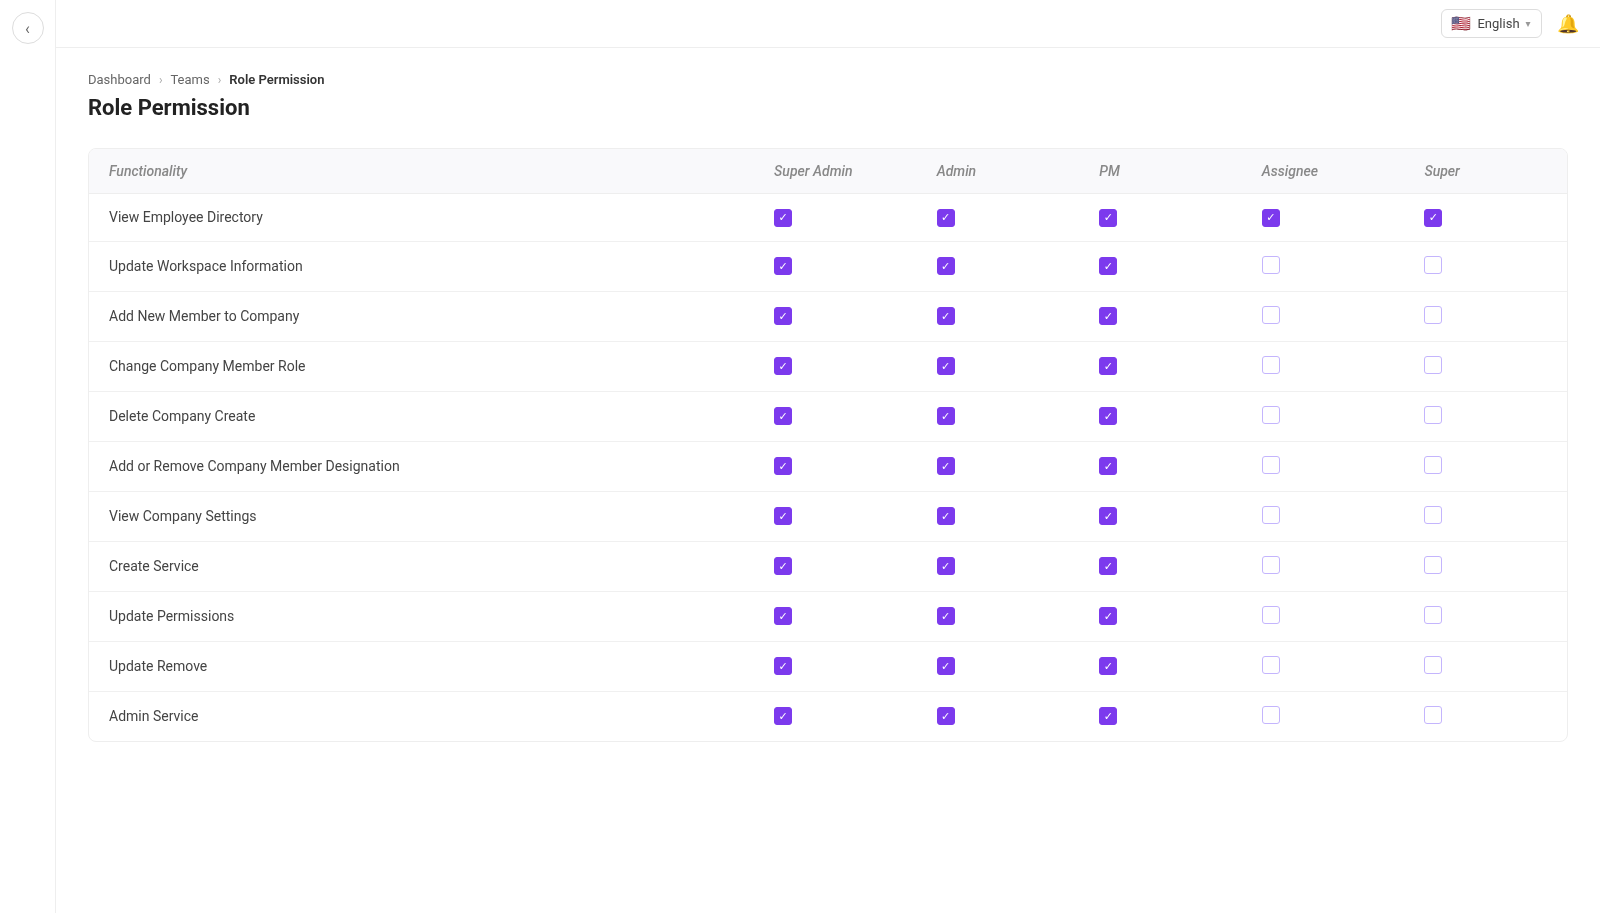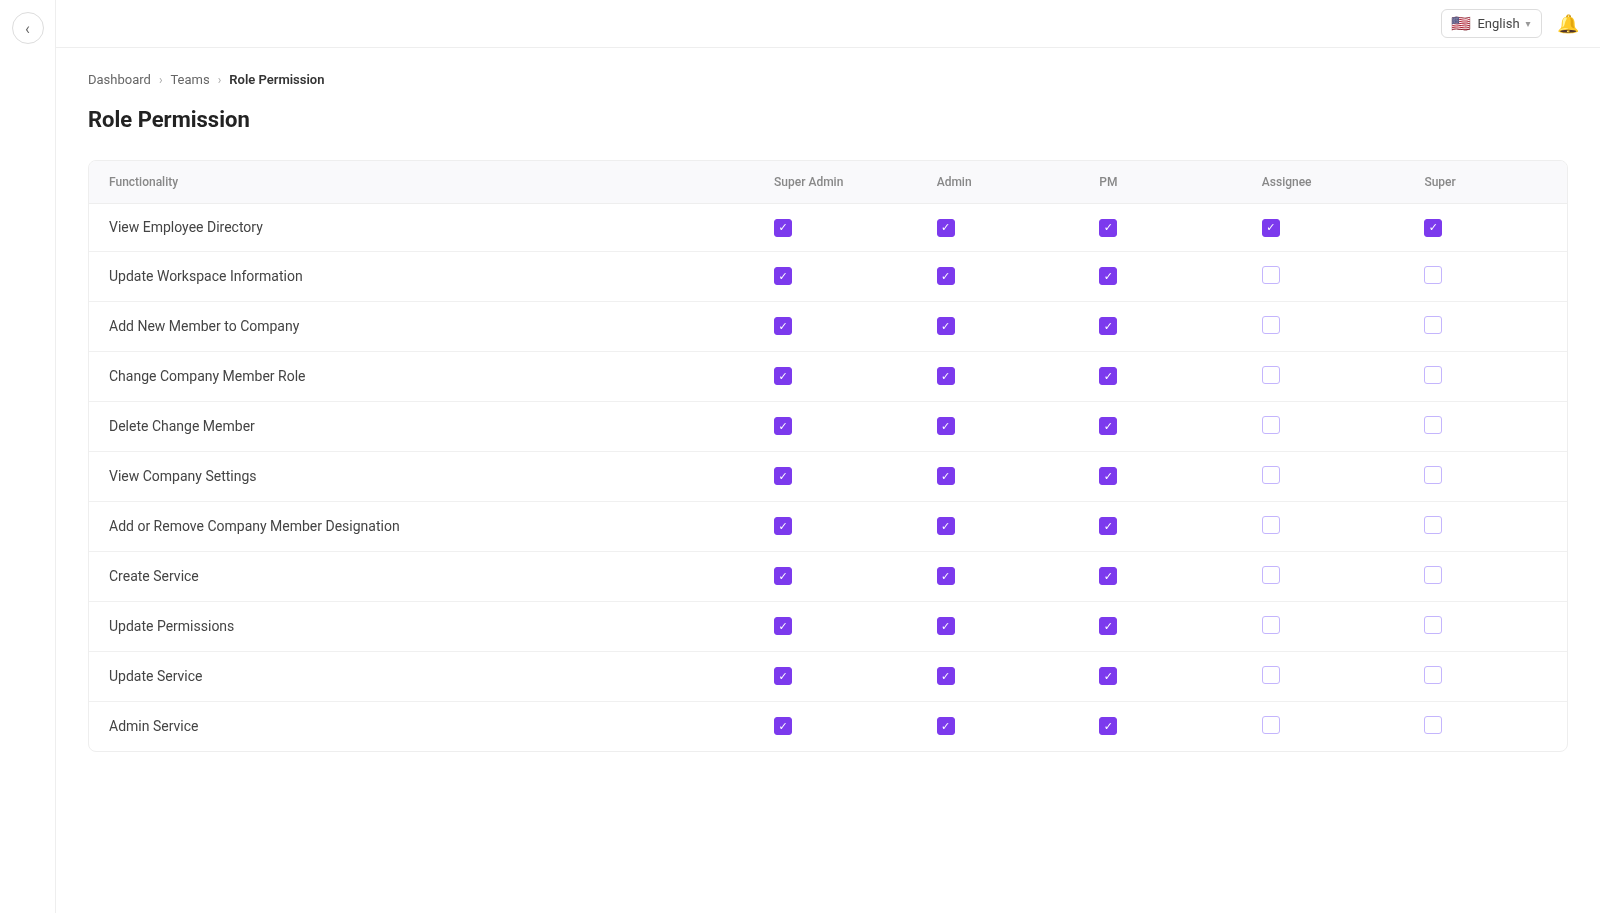--- a/index.html
+++ b/index.html
@@ -89,21 +89,21 @@
       margin-left: 56px;
       margin-top: 48px;
       padding: 24px 32px;
       min-height: calc(100vh - 48px);
       background: #fff;
     }
     .breadcrumb {
       display: flex;
       align-items: center;
       gap: 8px;
-      margin-bottom: 20px;
+      margin-bottom: 8px;
       font-size: 13px;
       color: #666;
     }
     .breadcrumb-item {
       color: #666;
     }
     .breadcrumb-item.active {
       color: #333;
       font-weight: 600;
     }
@@ -127,23 +127,24 @@
       width: 100%;
       border-collapse: collapse;
     }
     thead tr {
       background: #f9f9fb;
     }
     th {
       padding: 14px 20px;
       text-align: left;
       font-weight: 500;
-      font-size: 12px;
+      font-size: 14px;
       color: #888;
       border-bottom: 1px solid #eee;
+      font-style: italic;
     }
     th.center, td.center {
       text-align: left;
     }
     td {
       padding: 14px 20px;
       border-bottom: 1px solid #f0f0f0;
       font-size: 14px;
       color: #444;
     }
@@ -250,61 +251,61 @@
           </tr>
           <tr>
             <td>Change Company Member Role</td>
             <td class="center"><span class="checkbox-checked">✓</span></td>
             <td class="center"><span class="checkbox-checked">✓</span></td>
             <td class="center"><span class="checkbox-checked">✓</span></td>
             <td class="center"><span class="checkbox-unchecked"></span></td>
             <td class="center"><span class="checkbox-unchecked"></span></td>
           </tr>
           <tr>
-            <td>Delete Change Member</td>
+            <td>Delete Company Create</td>
+            <td class="center"><span class="checkbox-checked">✓</span></td>
+            <td class="center"><span class="checkbox-checked">✓</span></td>
+            <td class="center"><span class="checkbox-checked">✓</span></td>
+            <td class="center"><span class="checkbox-unchecked"></span></td>
+            <td class="center"><span class="checkbox-unchecked"></span></td>
+          </tr>
+          <tr>
+            <td>Add or Remove Company Member Designation</td>
             <td class="center"><span class="checkbox-checked">✓</span></td>
             <td class="center"><span class="checkbox-checked">✓</span></td>
             <td class="center"><span class="checkbox-checked">✓</span></td>
             <td class="center"><span class="checkbox-unchecked"></span></td>
             <td class="center"><span class="checkbox-unchecked"></span></td>
           </tr>
           <tr>
             <td>View Company Settings</td>
             <td class="center"><span class="checkbox-checked">✓</span></td>
             <td class="center"><span class="checkbox-checked">✓</span></td>
             <td class="center"><span class="checkbox-checked">✓</span></td>
             <td class="center"><span class="checkbox-unchecked"></span></td>
             <td class="center"><span class="checkbox-unchecked"></span></td>
           </tr>
           <tr>
-            <td>Add or Remove Company Member Designation</td>
-            <td class="center"><span class="checkbox-checked">✓</span></td>
-            <td class="center"><span class="checkbox-checked">✓</span></td>
-            <td class="center"><span class="checkbox-checked">✓</span></td>
-            <td class="center"><span class="checkbox-unchecked"></span></td>
-            <td class="center"><span class="checkbox-unchecked"></span></td>
-          </tr>
-          <tr>
             <td>Create Service</td>
             <td class="center"><span class="checkbox-checked">✓</span></td>
             <td class="center"><span class="checkbox-checked">✓</span></td>
             <td class="center"><span class="checkbox-checked">✓</span></td>
             <td class="center"><span class="checkbox-unchecked"></span></td>
             <td class="center"><span class="checkbox-unchecked"></span></td>
           </tr>
           <tr>
             <td>Update Permissions</td>
             <td class="center"><span class="checkbox-checked">✓</span></td>
             <td class="center"><span class="checkbox-checked">✓</span></td>
             <td class="center"><span class="checkbox-checked">✓</span></td>
             <td class="center"><span class="checkbox-unchecked"></span></td>
             <td class="center"><span class="checkbox-unchecked"></span></td>
           </tr>
           <tr>
-            <td>Update Service</td>
+            <td>Update Remove</td>
             <td class="center"><span class="checkbox-checked">✓</span></td>
             <td class="center"><span class="checkbox-checked">✓</span></td>
             <td class="center"><span class="checkbox-checked">✓</span></td>
             <td class="center"><span class="checkbox-unchecked"></span></td>
             <td class="center"><span class="checkbox-unchecked"></span></td>
           </tr>
           <tr>
             <td>Admin Service</td>
             <td class="center"><span class="checkbox-checked">✓</span></td>
             <td class="center"><span class="checkbox-checked">✓</span></td>

